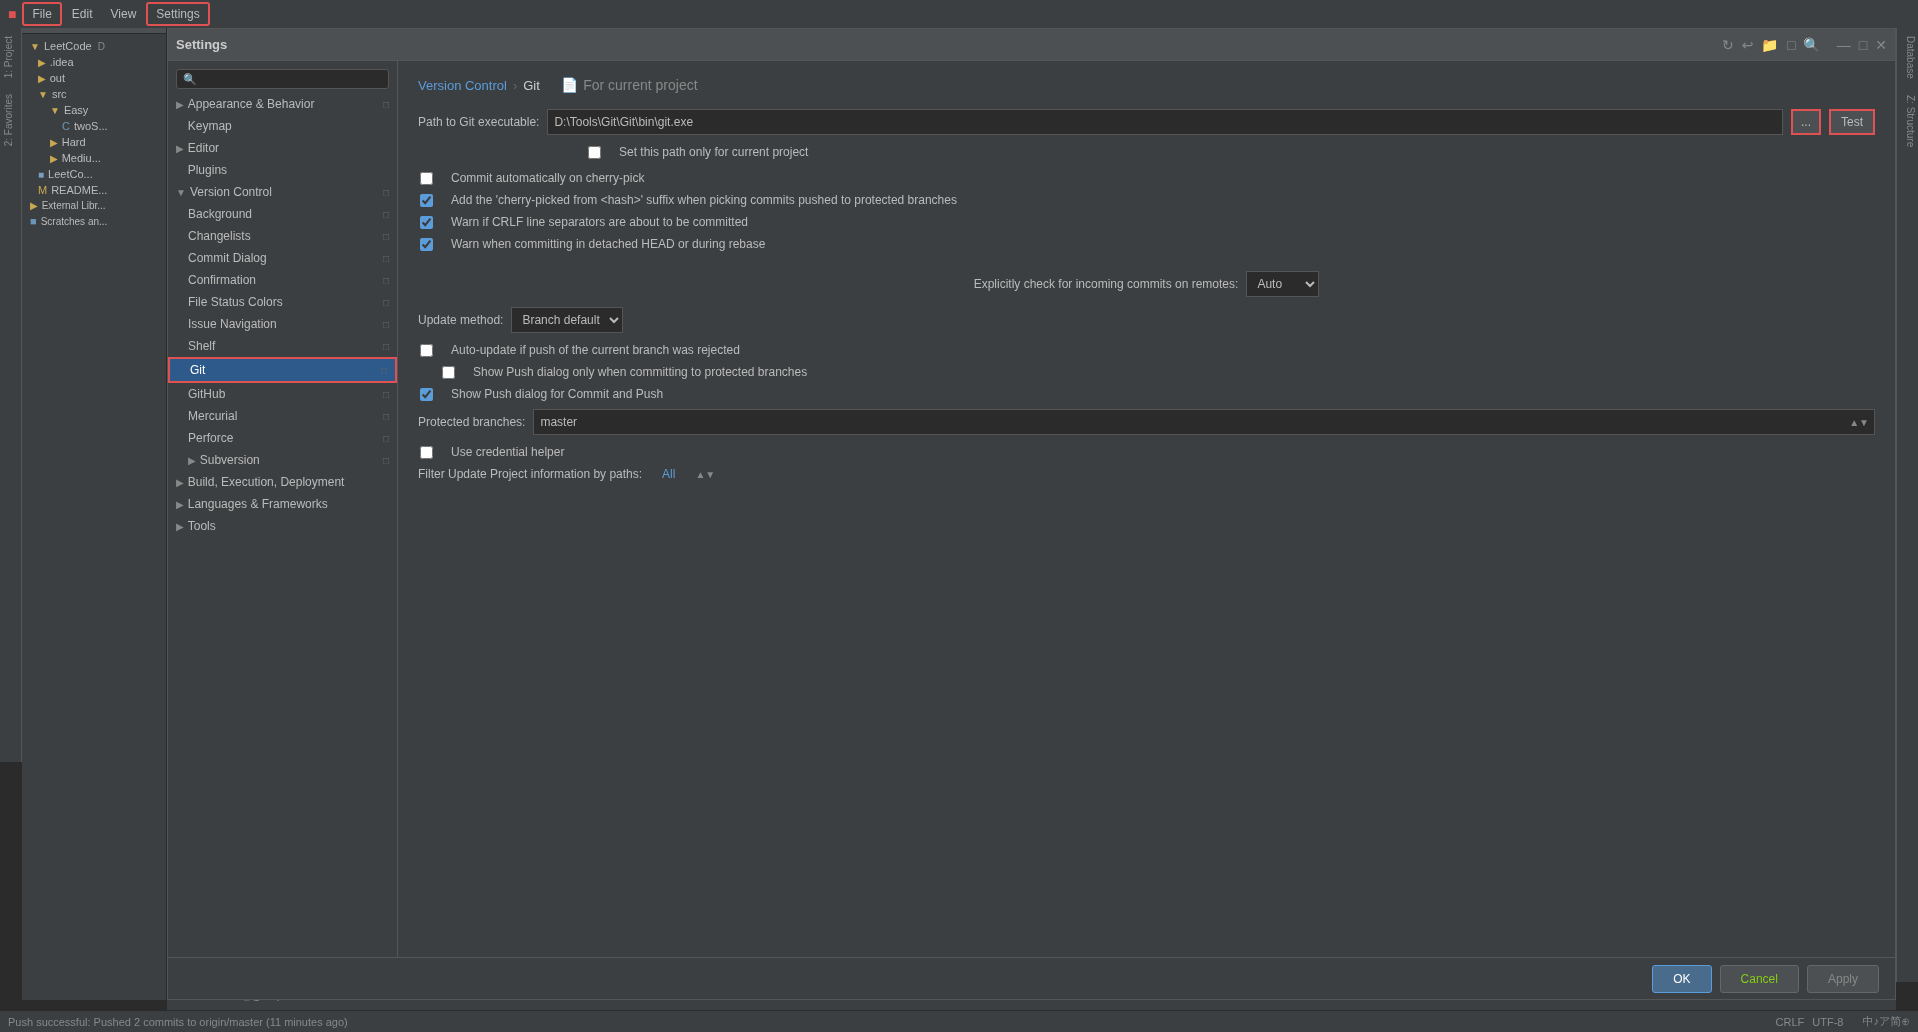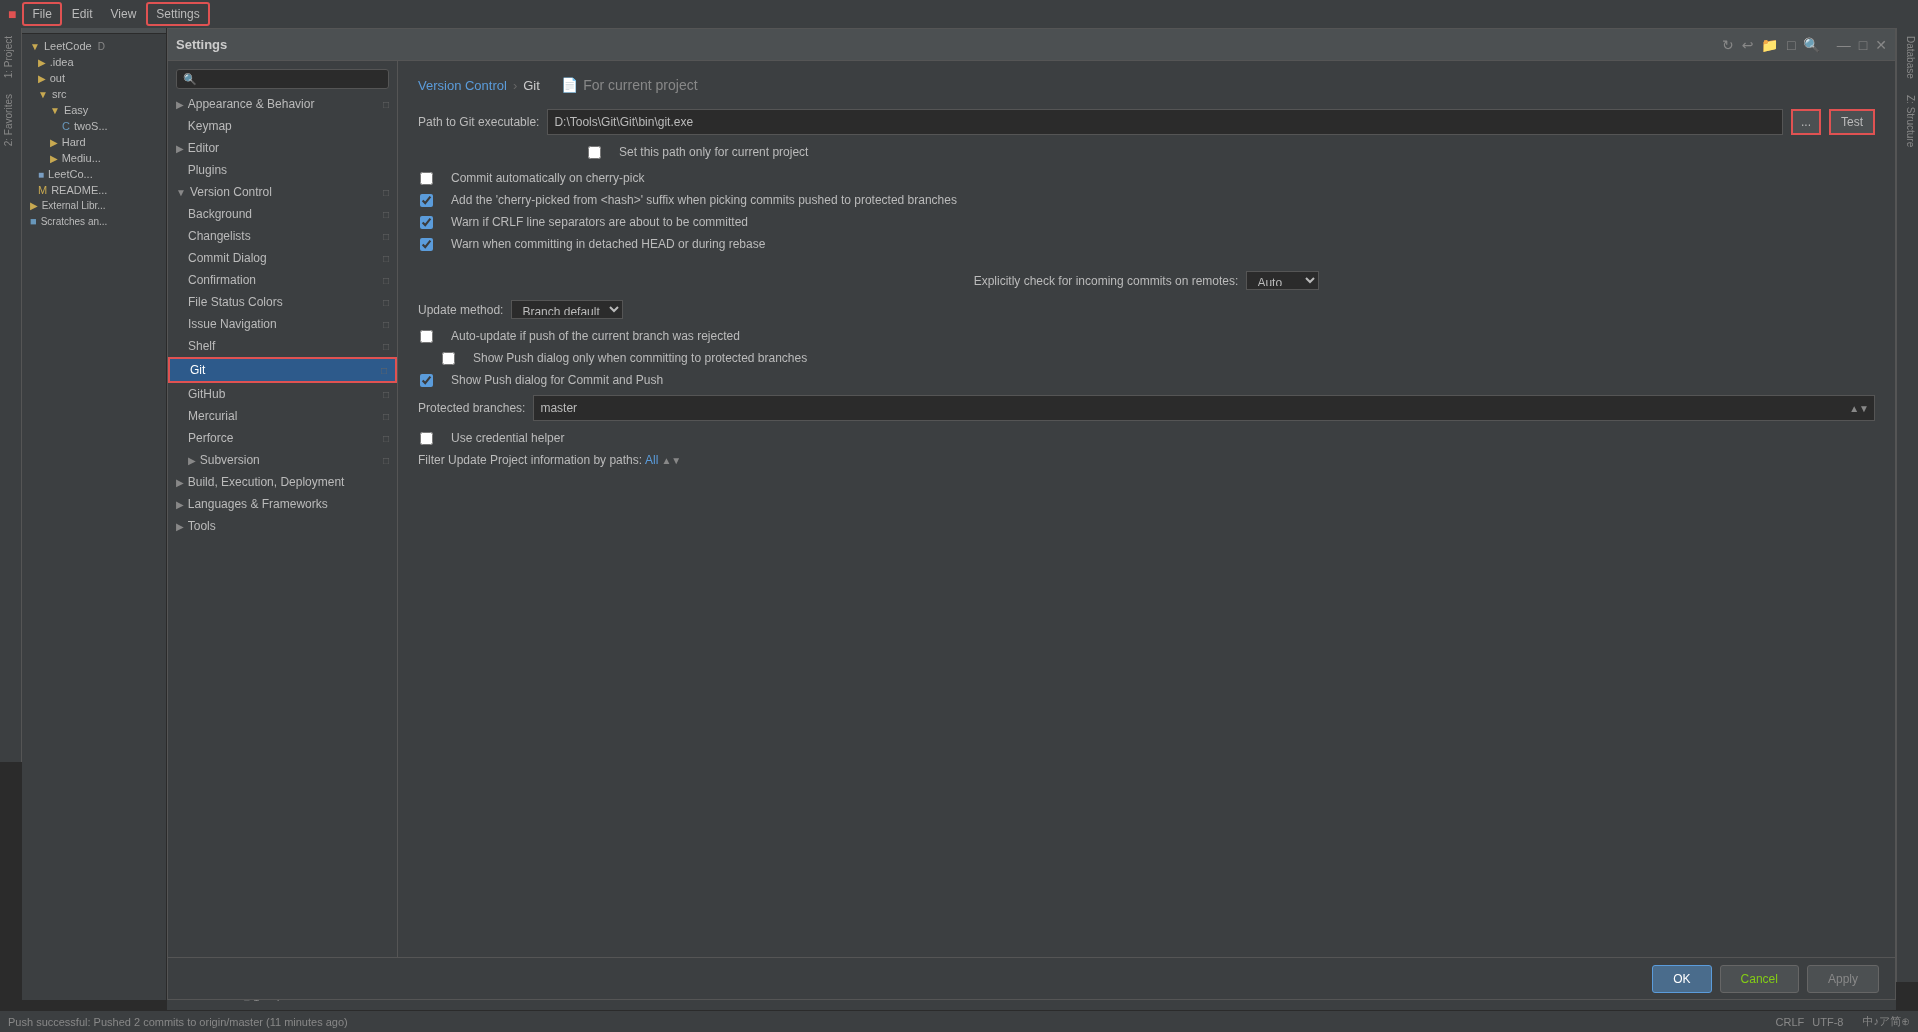--- a/index.html
+++ b/index.html
@@ -270,21 +270,21 @@
     }
     .checkbox-row.indented {
       padding-left: 24px;
     }
     .select-dropdown {
       background: #2b2b2b;
       border: 1px solid #555;
       color: #bbbbbb;
       padding: 3px 6px;
       font-size: 12px;
-      height: 19px;
+      height: 26px;
     }
     .update-method-row {
       display: flex;
       align-items: center;
       gap: 8px;
       margin-bottom: 10px;
     }
 
     
     .dialog-footer {
@@ -342,21 +342,21 @@
       font-size: 10px;
       color: #888;
       padding: 8px 3px;
       cursor: pointer;
       white-space: nowrap;
     }
 
     .filter-row {
       display: flex;
       align-items: center;
-      gap: 3px;
+      gap: 20px;
       margin-bottom: 10px;
     }
     .filter-value {
       color: #5b9cdb;
       cursor: pointer;
       font-size: 12px;
     }
     .filter-arrows { font-size: 10px; color: #888; }
 
     

